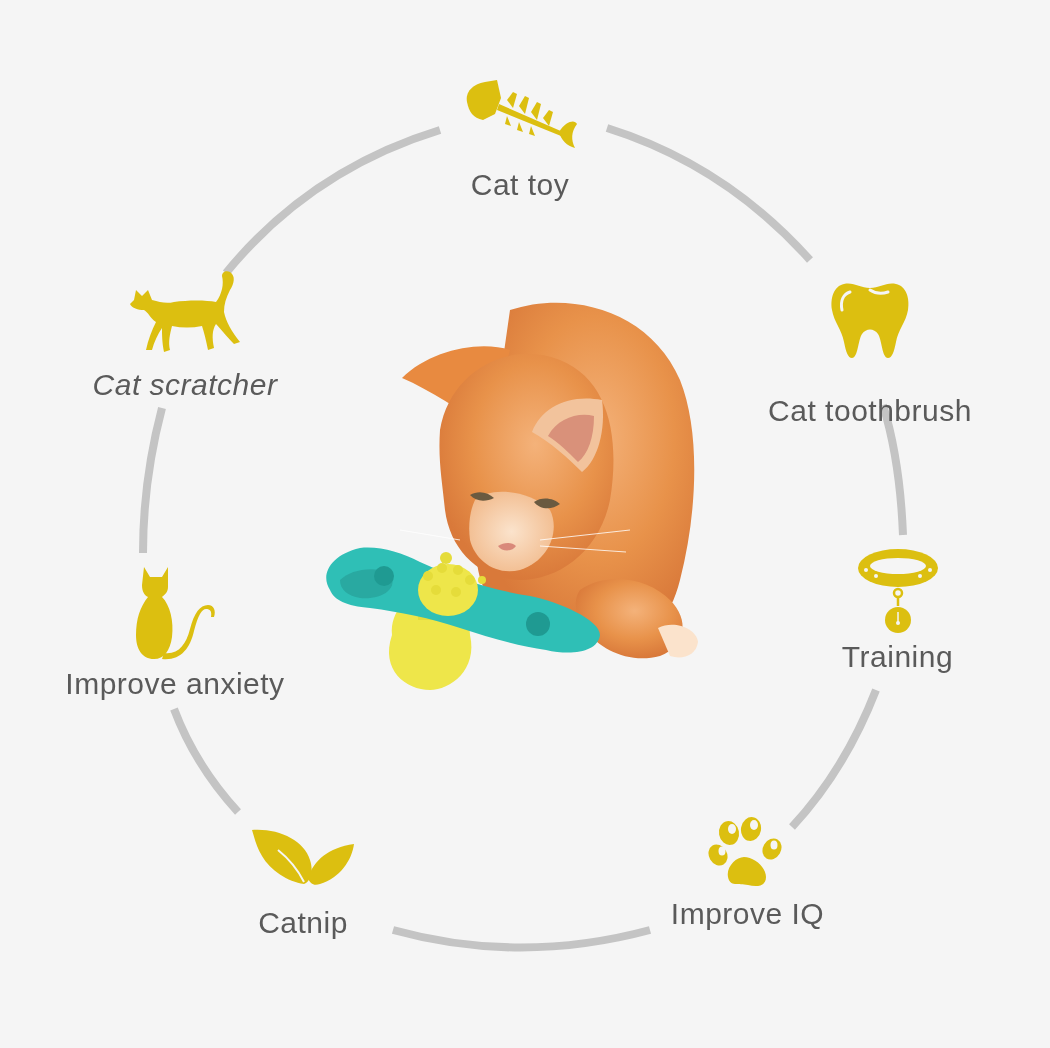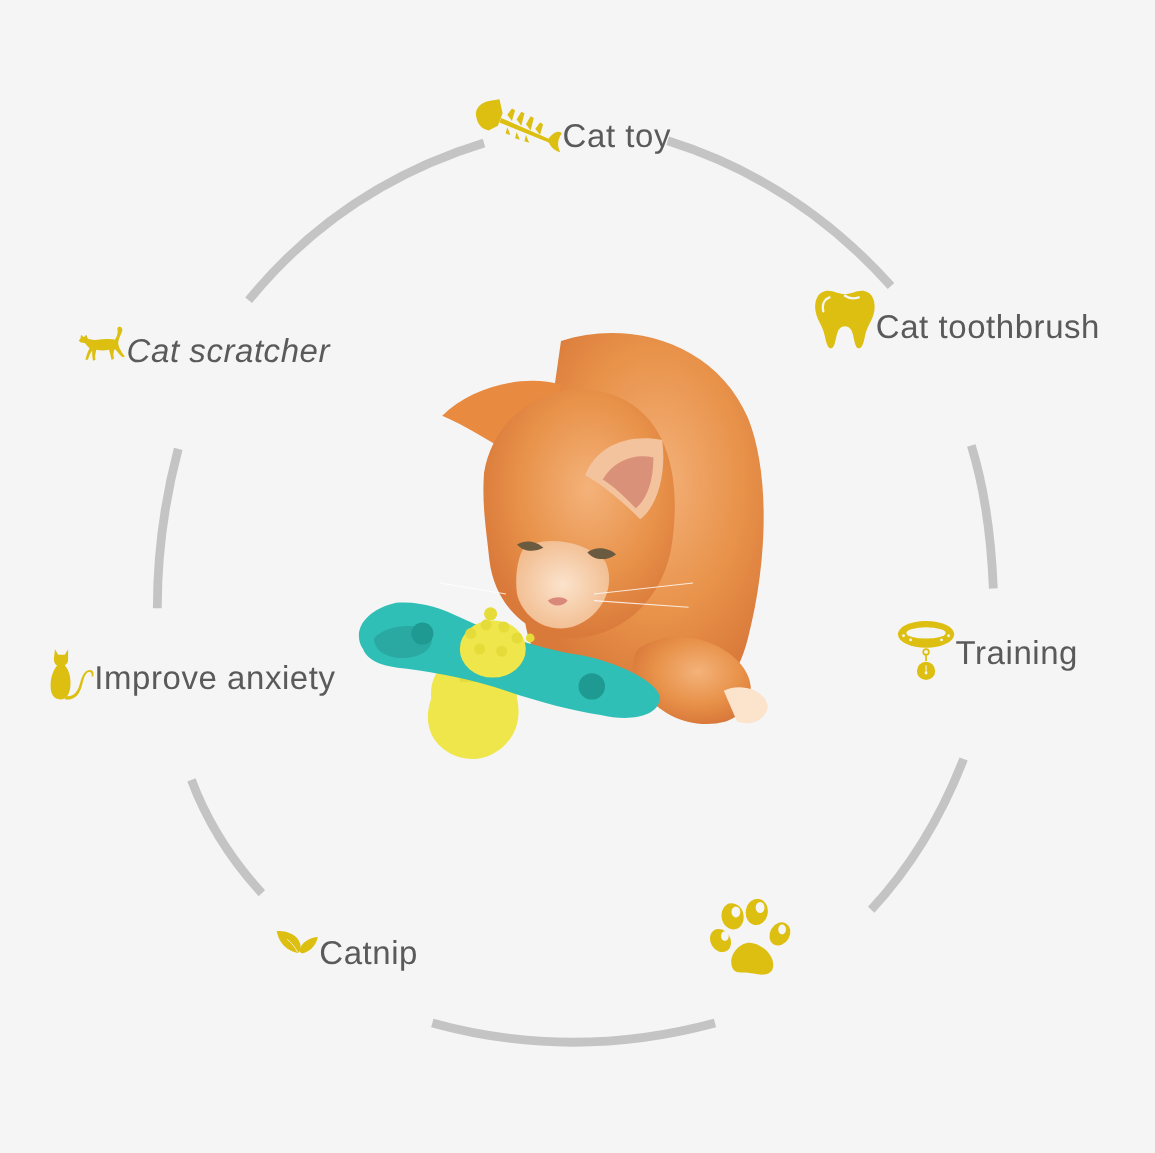--- a/index.html
+++ b/index.html
@@ -4,21 +4,21 @@
 <style>
   html, body { margin: 0; padding: 0; }
   body {
     width: 1050px; height: 1048px; overflow: hidden;
     background: #f5f5f5;
     font-family: "Liberation Sans", "DejaVu Sans", sans-serif;
     position: relative;
   }
   .canvas { position: absolute; left: 0; top: 0; width: 1050px; height: 1048px; }
   .ring { position: absolute; left: 0; top: 0; }
-  .feature { position: absolute; display: flex; flex-direction: row; align-items: center; text-align: center; }
+  .feature { position: absolute; display: flex; flex-direction: column; align-items: center; text-align: center; }
   .feature .icon { display: block; }
   .feature .label {
     color: #5a5a5a; font-size: 30px; letter-spacing: 0.5px; white-space: nowrap;
     line-height: 1; margin-top: 6px;
   }
   .hero { position: absolute; left: 310px; top: 290px; width: 420px; height: 440px; }
 </style>
 </head>
 <body>
 
@@ -54,21 +54,21 @@
         <path d="M80 38 L86 30 L90 32 L86 46 Z"></path>
         <path d="M44 36 L48 46 L42 44 Z"></path>
         <path d="M56 42 L60 52 L54 50 Z"></path>
         <path d="M68 46 L72 56 L66 54 Z"></path>
         <path d="M96 52 C104 40 112 40 114 44 C108 52 108 60 112 68 C104 66 98 60 96 52 Z"></path>
       </g>
     </svg>
     <span class="label" style="margin-top:20px;">Cat toy</span>
   </div>
 
-  <div class="feature" style="left:740px; top:250px; width:260px;">
+  <div class="feature" style="left:740px; top:280px; width:260px;gap:20px;">
     <svg class="icon" width="80" height="80" viewBox="0 0 80 80">
       <path fill="#dcbf10" d="M14 4 C4 6 0 18 2 30 C4 42 12 50 14 62 C16 72 18 78 22 78 C28 78 28 60 32 54 C36 48 44 48 48 54 C52 60 52 78 58 78 C62 78 64 72 66 62 C68 50 76 42 78 30 C80 18 76 6 66 4 C56 2 50 8 40 8 C30 8 24 2 14 4 Z"></path>
       <path fill="none" stroke="#f5f5f5" stroke-width="3" stroke-linecap="round" d="M12 30 C10 20 14 14 20 12"></path>
       <path fill="none" stroke="#f5f5f5" stroke-width="3" stroke-linecap="round" d="M40 10 C46 14 52 14 58 12"></path>
     </svg>
     <span class="label" style="margin-top:16px;">Cat toothbrush</span>
   </div>
 
   <div class="feature" style="left:815px; top:548px; width:165px;">
     <svg class="icon" width="84" height="88" viewBox="0 0 84 88">
@@ -98,23 +98,24 @@
         <ellipse cx="64" cy="32" rx="9" ry="11" transform="rotate(30 64 32)"></ellipse>
         <path d="M20 60 C18 50 28 40 36 40 C46 40 58 50 58 60 C58 70 48 70 40 68 C30 66 22 70 20 60 Z"></path>
       </g>
       <g fill="#f5f5f5">
         <ellipse cx="24" cy="12" rx="4" ry="5"></ellipse>
         <ellipse cx="46" cy="8" rx="4" ry="5"></ellipse>
         <ellipse cx="14" cy="34" rx="3.5" ry="4.5"></ellipse>
         <ellipse cx="66" cy="28" rx="3.5" ry="4.5"></ellipse>
       </g>
     </svg>
-  </div>
-
-  <div class="feature" style="left:250px; top:826px; width:130px;">
+    <span class="label" style="margin-top:10px;">Improve IQ</span>
+  </div>
+
+  <div class="feature" style="left:238px; top:826px; width:130px;">
     <svg class="icon" width="110" height="60" viewBox="0 0 110 60">
       <path fill="#dcbf10" d="M4 4 C30 2 56 14 62 34 C66 46 62 56 56 58 C40 56 22 44 14 30 C8 20 6 10 4 4 Z"></path>
       <path fill="#dcbf10" d="M60 52 C66 34 80 22 106 18 C104 34 92 52 72 58 C66 60 62 58 60 52 Z"></path>
       <path fill="none" stroke="#f5f5f5" stroke-width="2" d="M30 24 C40 32 50 44 56 56"></path>
     </svg>
     <span class="label" style="margin-top:22px;">Catnip</span>
   </div>
 
   <div class="feature" style="left:45px; top:565px; width:260px;">
     <svg class="icon" width="82" height="96" viewBox="0 0 82 96">

